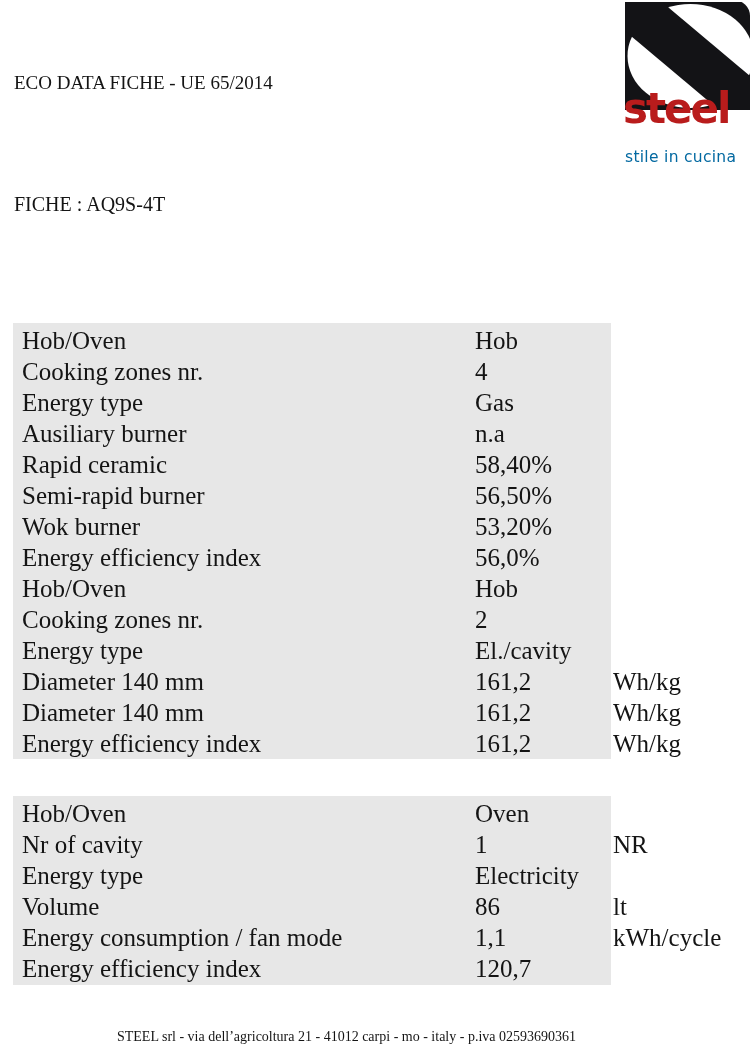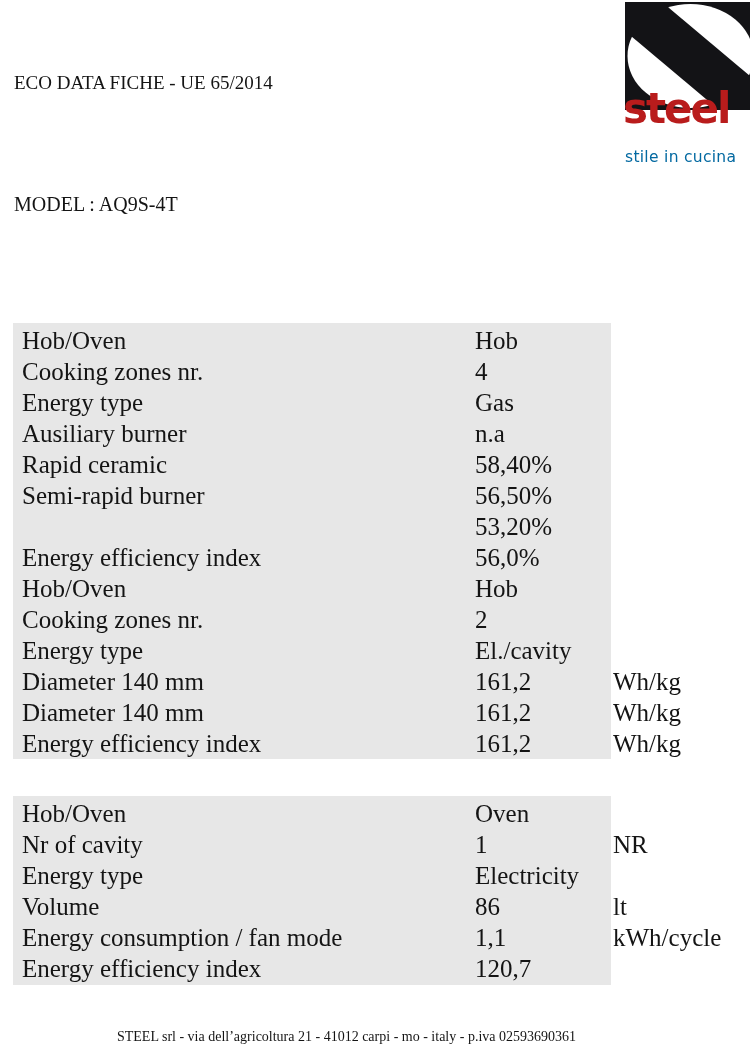--- a/index.html
+++ b/index.html
@@ -3,20 +3,21 @@
 <meta charset="utf-8">
 <style>
   html,body { margin:0; padding:0; }
   .page {
     position:relative;
     width:750px; height:1050px;
     background:#ffffff;
     color:#141414;
     font-family:"Liberation Serif", serif;
     overflow:hidden;
+    border-radius:16px;
   }
   .doc-title {
     position:absolute; left:14px; top:71px;
     font-size:19px; line-height:24px; white-space:nowrap;
   }
   .model-line {
     position:absolute; left:14px; top:191px;
     font-size:20px; line-height:26px; white-space:nowrap;
   }
   .logo {
@@ -60,21 +61,21 @@
   <div class="logo">
     <svg class="logo-mark" viewBox="0 0 131 108" xmlns="http://www.w3.org/2000/svg" aria-hidden="true">
       <rect x="0" y="0" width="131" height="108" fill="#131316"></rect>
       <ellipse cx="65.5" cy="54" rx="63" ry="52" fill="#ffffff"></ellipse>
       <rect x="-20" y="31" width="171" height="46" fill="#131316" transform="rotate(40 65.5 54)"></rect>
     </svg>
     <div class="logo-wordmark">steel</div>
     <div class="logo-tagline">stile in cucina</div>
   </div>
 
-  <div class="model-line">MODEL : AQ9S-4T</div>
+  <div class="model-line">FICHE : AQ9S-4T</div>
 
   <div class="data-table table-1">
     <div class="row">
         <span class="label">Hob/Oven</span>
         <span class="value">Hob</span>
         <span class="unit"></span>
       </div>
     <div class="row">
         <span class="label">Cooking zones nr.</span>
         <span class="value">4</span>
@@ -94,20 +95,21 @@
         <span class="label">Rapid ceramic</span>
         <span class="value">58,40%</span>
         <span class="unit"></span>
       </div>
     <div class="row">
         <span class="label">Semi-rapid burner</span>
         <span class="value">56,50%</span>
         <span class="unit"></span>
       </div>
     <div class="row">
+        <span class="label">Wok burner</span>
         <span class="value">53,20%</span>
         <span class="unit"></span>
       </div>
     <div class="row">
         <span class="label">Energy efficiency index</span>
         <span class="value">56,0%</span>
         <span class="unit"></span>
       </div>
     <div class="row">
         <span class="label">Hob/Oven</span>

